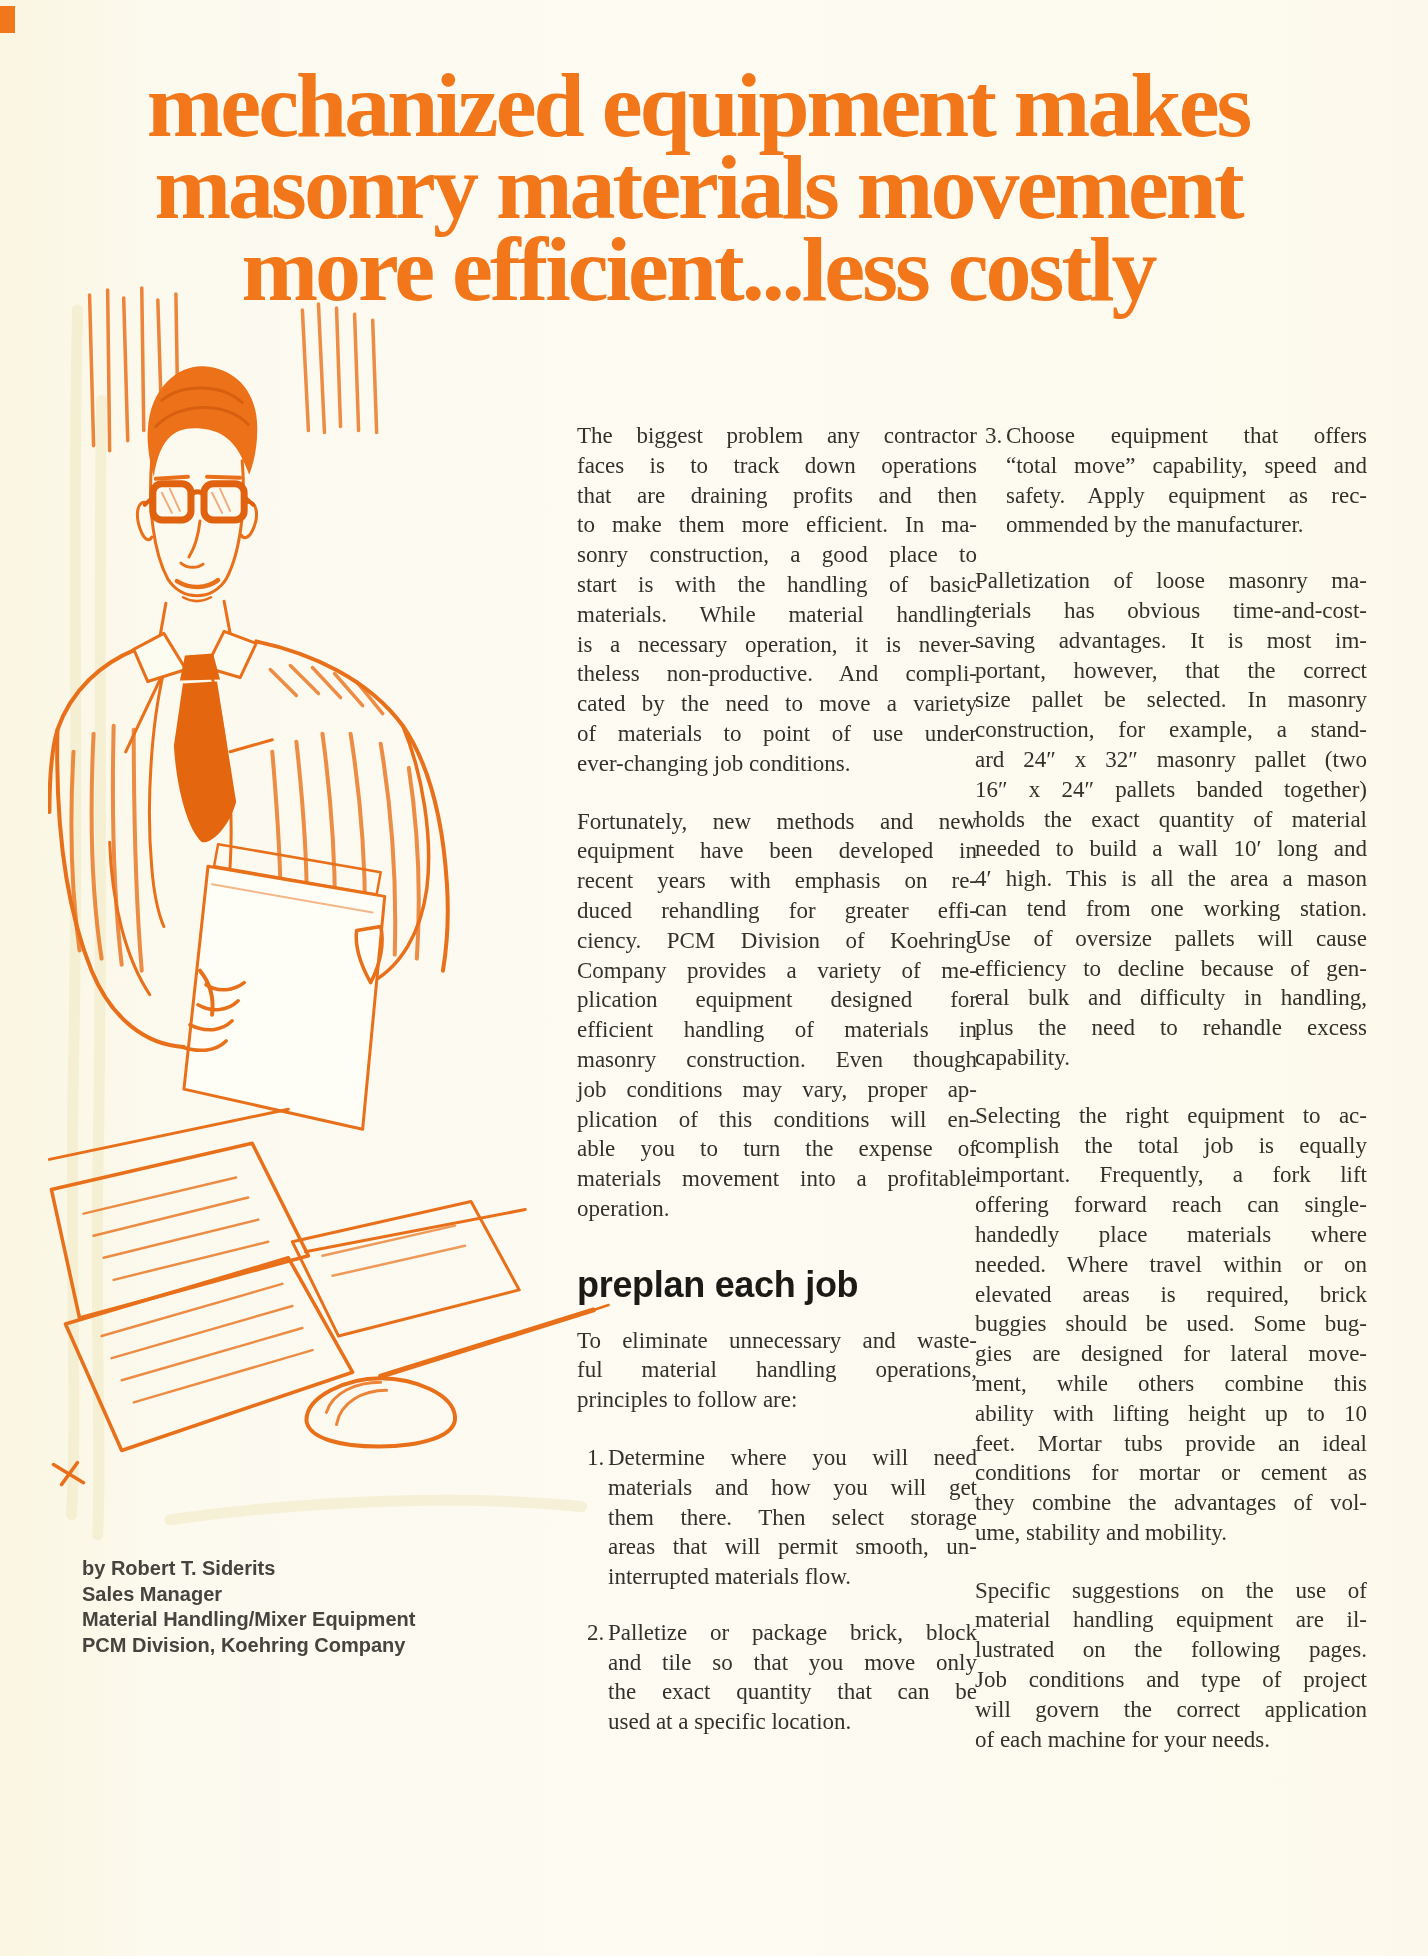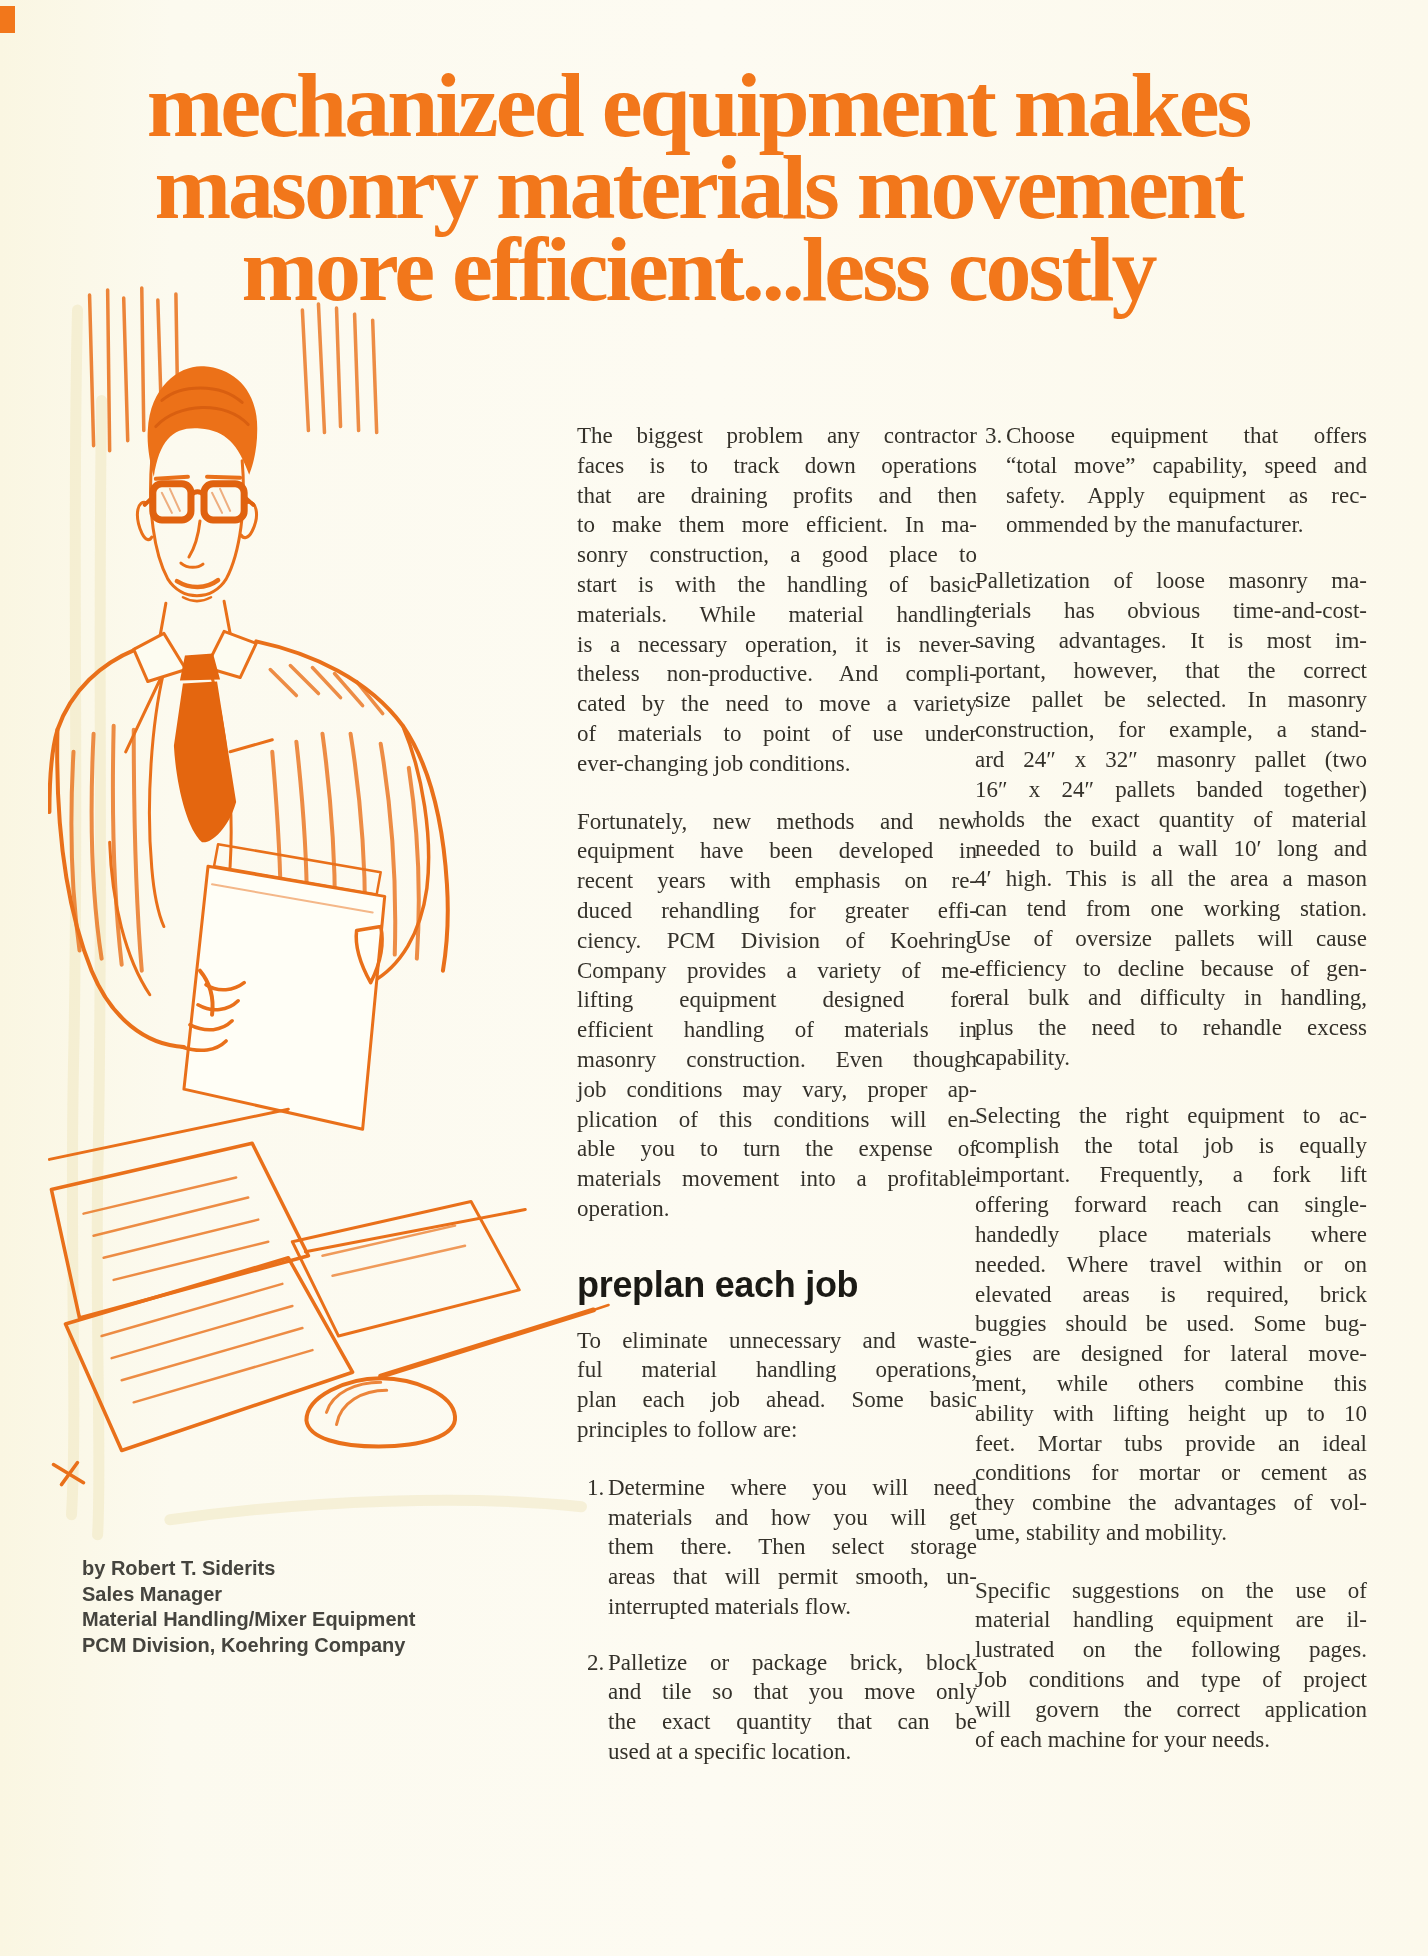--- a/index.html
+++ b/index.html
@@ -167,34 +167,33 @@
       <div class="line">of materials to point of use under</div>
       <div class="line last">ever-changing job conditions.</div>
     </div>
     <div class="block p">
       <div class="line">Fortunately, new methods and new</div>
       <div class="line">equipment have been developed in</div>
       <div class="line">recent years with emphasis on re-</div>
       <div class="line">duced rehandling for greater effi-</div>
       <div class="line">ciency. PCM Division of Koehring</div>
       <div class="line">Company provides a variety of me-</div>
-      <div class="line">lifting equipment designed for</div>
+      <div class="line">plication equipment designed for</div>
       <div class="line">efficient handling of materials in</div>
       <div class="line">masonry construction. Even though</div>
       <div class="line">job conditions may vary, proper ap-</div>
       <div class="line">plication of this conditions will en-</div>
       <div class="line">able you to turn the expense of</div>
       <div class="line">materials movement into a profitable</div>
       <div class="line last">operation.</div>
     </div>
     <div class="subhead">preplan each job</div>
     <div class="block p">
       <div class="line">To eliminate unnecessary and waste-</div>
       <div class="line">ful material handling operations,</div>
-      <div class="line">plan each job ahead. Some basic</div>
       <div class="line last">principles to follow are:</div>
     </div>
     <div class="block li">
       <span class="marker">1.</span>
       <div class="line">Determine where you will need</div>
       <div class="line">materials and how you will get</div>
       <div class="line">them there. Then select storage</div>
       <div class="line">areas that will permit smooth, un-</div>
       <div class="line last">interrupted materials flow.</div>
     </div>

